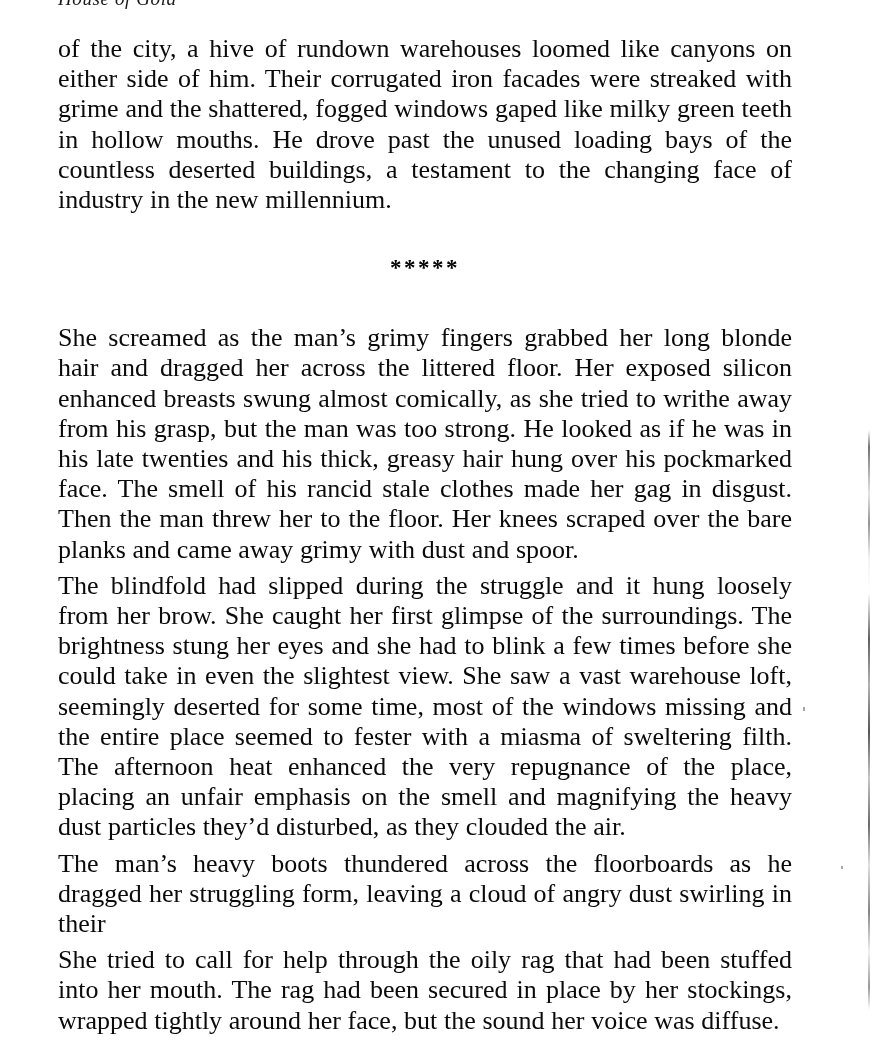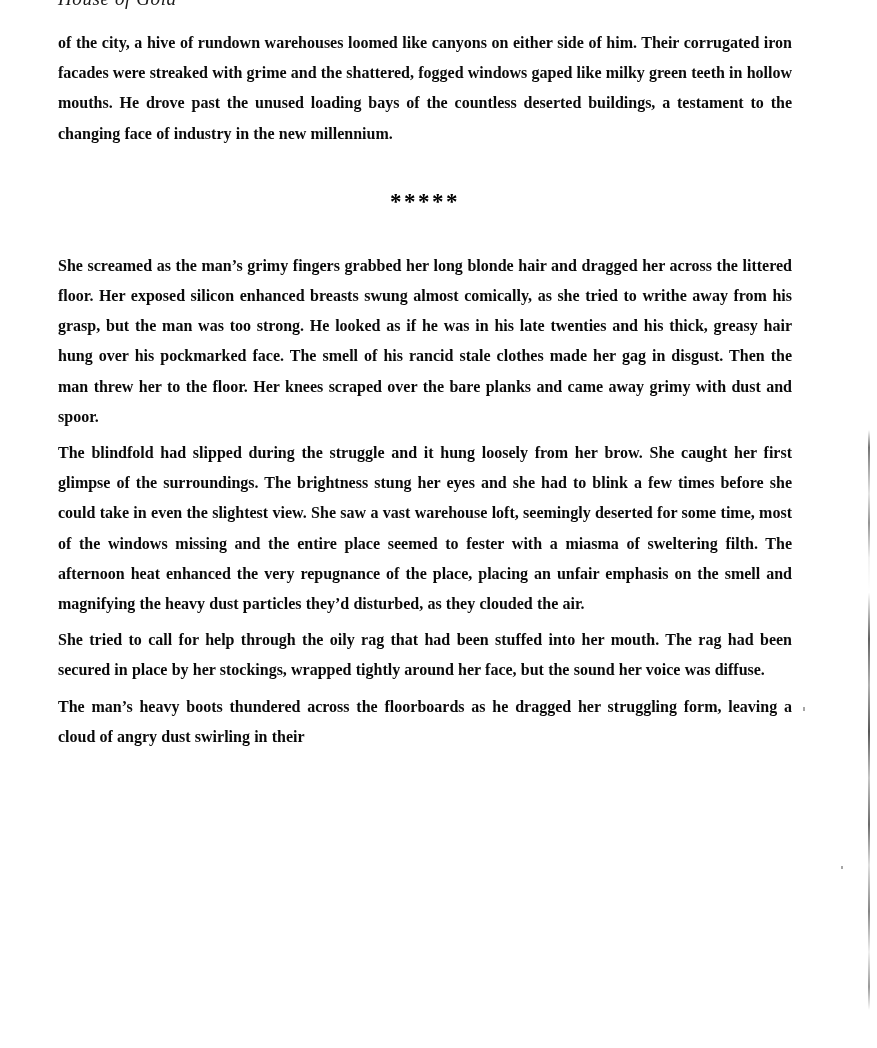--- a/index.html
+++ b/index.html
@@ -44,29 +44,28 @@
 
   
   .text-column {
     position: absolute;
     left: 58px;
     top: 28px;
     width: 734px;
   }
 
   .para {
-    margin: 0 0 6px 0;
-    font-size: 16px;
+    margin: 6px 0 6px 0;
+    font-size: 26px;
     line-height: 30.2px;
     text-align: justify;
     text-justify: inter-word;
     text-indent: 0;
     color: #0a0a0a;
     word-spacing: 0.2px;
-    font-weight: bold;
   }
   .para:last-child {
     margin-bottom: 0;
   }
 
   
   .scene-break {
     margin: 0;
     padding: 34px 0 36px 0;
     text-align: center;
@@ -123,23 +122,23 @@
   <div class="text-column">
 
     <p class="para">of the city, a hive of rundown warehouses loomed like canyons on either side of him.  Their corrugated iron facades were streaked with grime and the shattered, fogged windows gaped like milky green teeth in hollow mouths.   He drove past the unused loading bays of the countless deserted buildings, a testament to the changing face of industry in the new millennium.</p>
 
     <div class="scene-break">*****</div>
 
     <p class="para">She screamed as the man’s grimy fingers grabbed her long blonde hair and dragged her across the littered floor.  Her exposed silicon enhanced breasts swung almost comically, as she tried to writhe away from his grasp, but the man was too strong.  He looked as if he was in his late twenties and his thick, greasy hair hung over his pockmarked face. The smell of his rancid stale clothes made her gag in disgust.  Then the man threw her to the floor.  Her knees scraped over the bare planks and came away grimy with dust and spoor.</p>
 
     <p class="para">The blindfold had slipped during the struggle and it hung loosely from her brow.  She caught her first glimpse of the surroundings.  The brightness stung her eyes and she had to blink a few times before she could take in even the slightest view.  She saw a vast warehouse loft, seemingly deserted for some time, most of the windows missing and the entire place seemed to fester with a miasma of sweltering filth. The afternoon heat enhanced the very repugnance of the place, placing an unfair emphasis on the smell and magnifying the heavy dust particles they’d disturbed, as they clouded the air.</p>
 
+    <p class="para">The man’s heavy boots thundered across the floorboards as he dragged her struggling form, leaving a cloud of angry dust swirling in their</p>
+
     <p class="para">She tried to call for help through the oily rag that had been stuffed into her mouth.  The rag had been secured in place by her stockings, wrapped tightly around her face, but the sound her voice was diffuse.</p>
-
-    <p class="para">The man’s heavy boots thundered across the floorboards as he dragged her struggling form, leaving a cloud of angry dust swirling in their</p>
 
   </div>
 
   <div class="scan-edge-artifact"></div>
   <div class="scan-speck" style="left:841px; top:866px; width:2px; height:3px;"></div>
   <div class="scan-speck" style="left:803px; top:707px; width:2px; height:4px;"></div>
 
 </div>
 
 </body></html>

